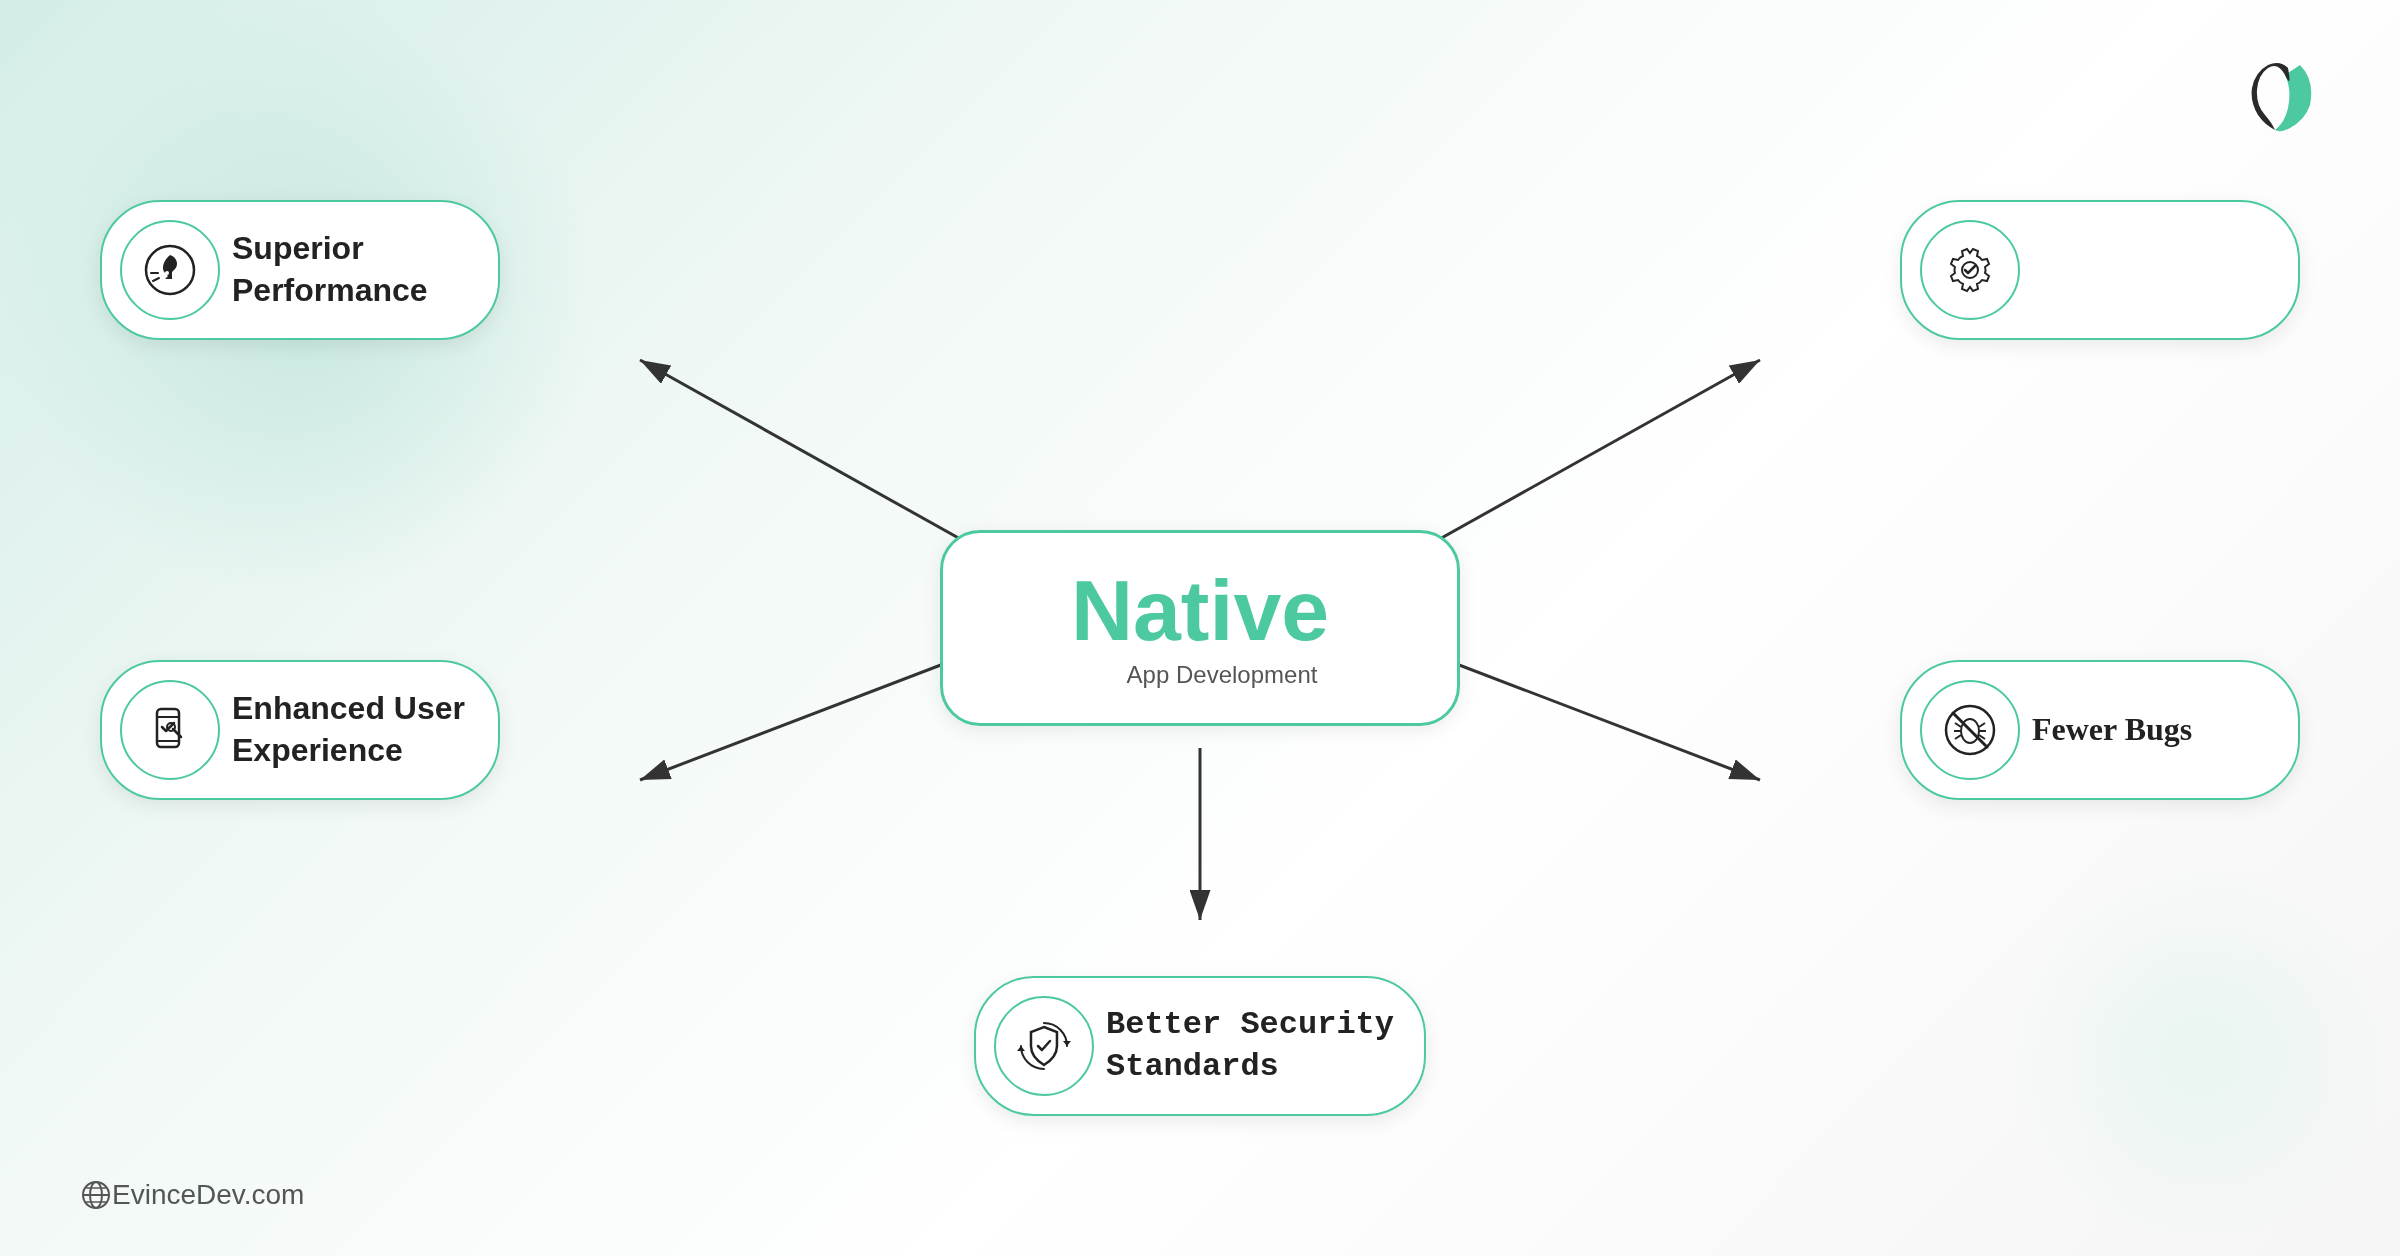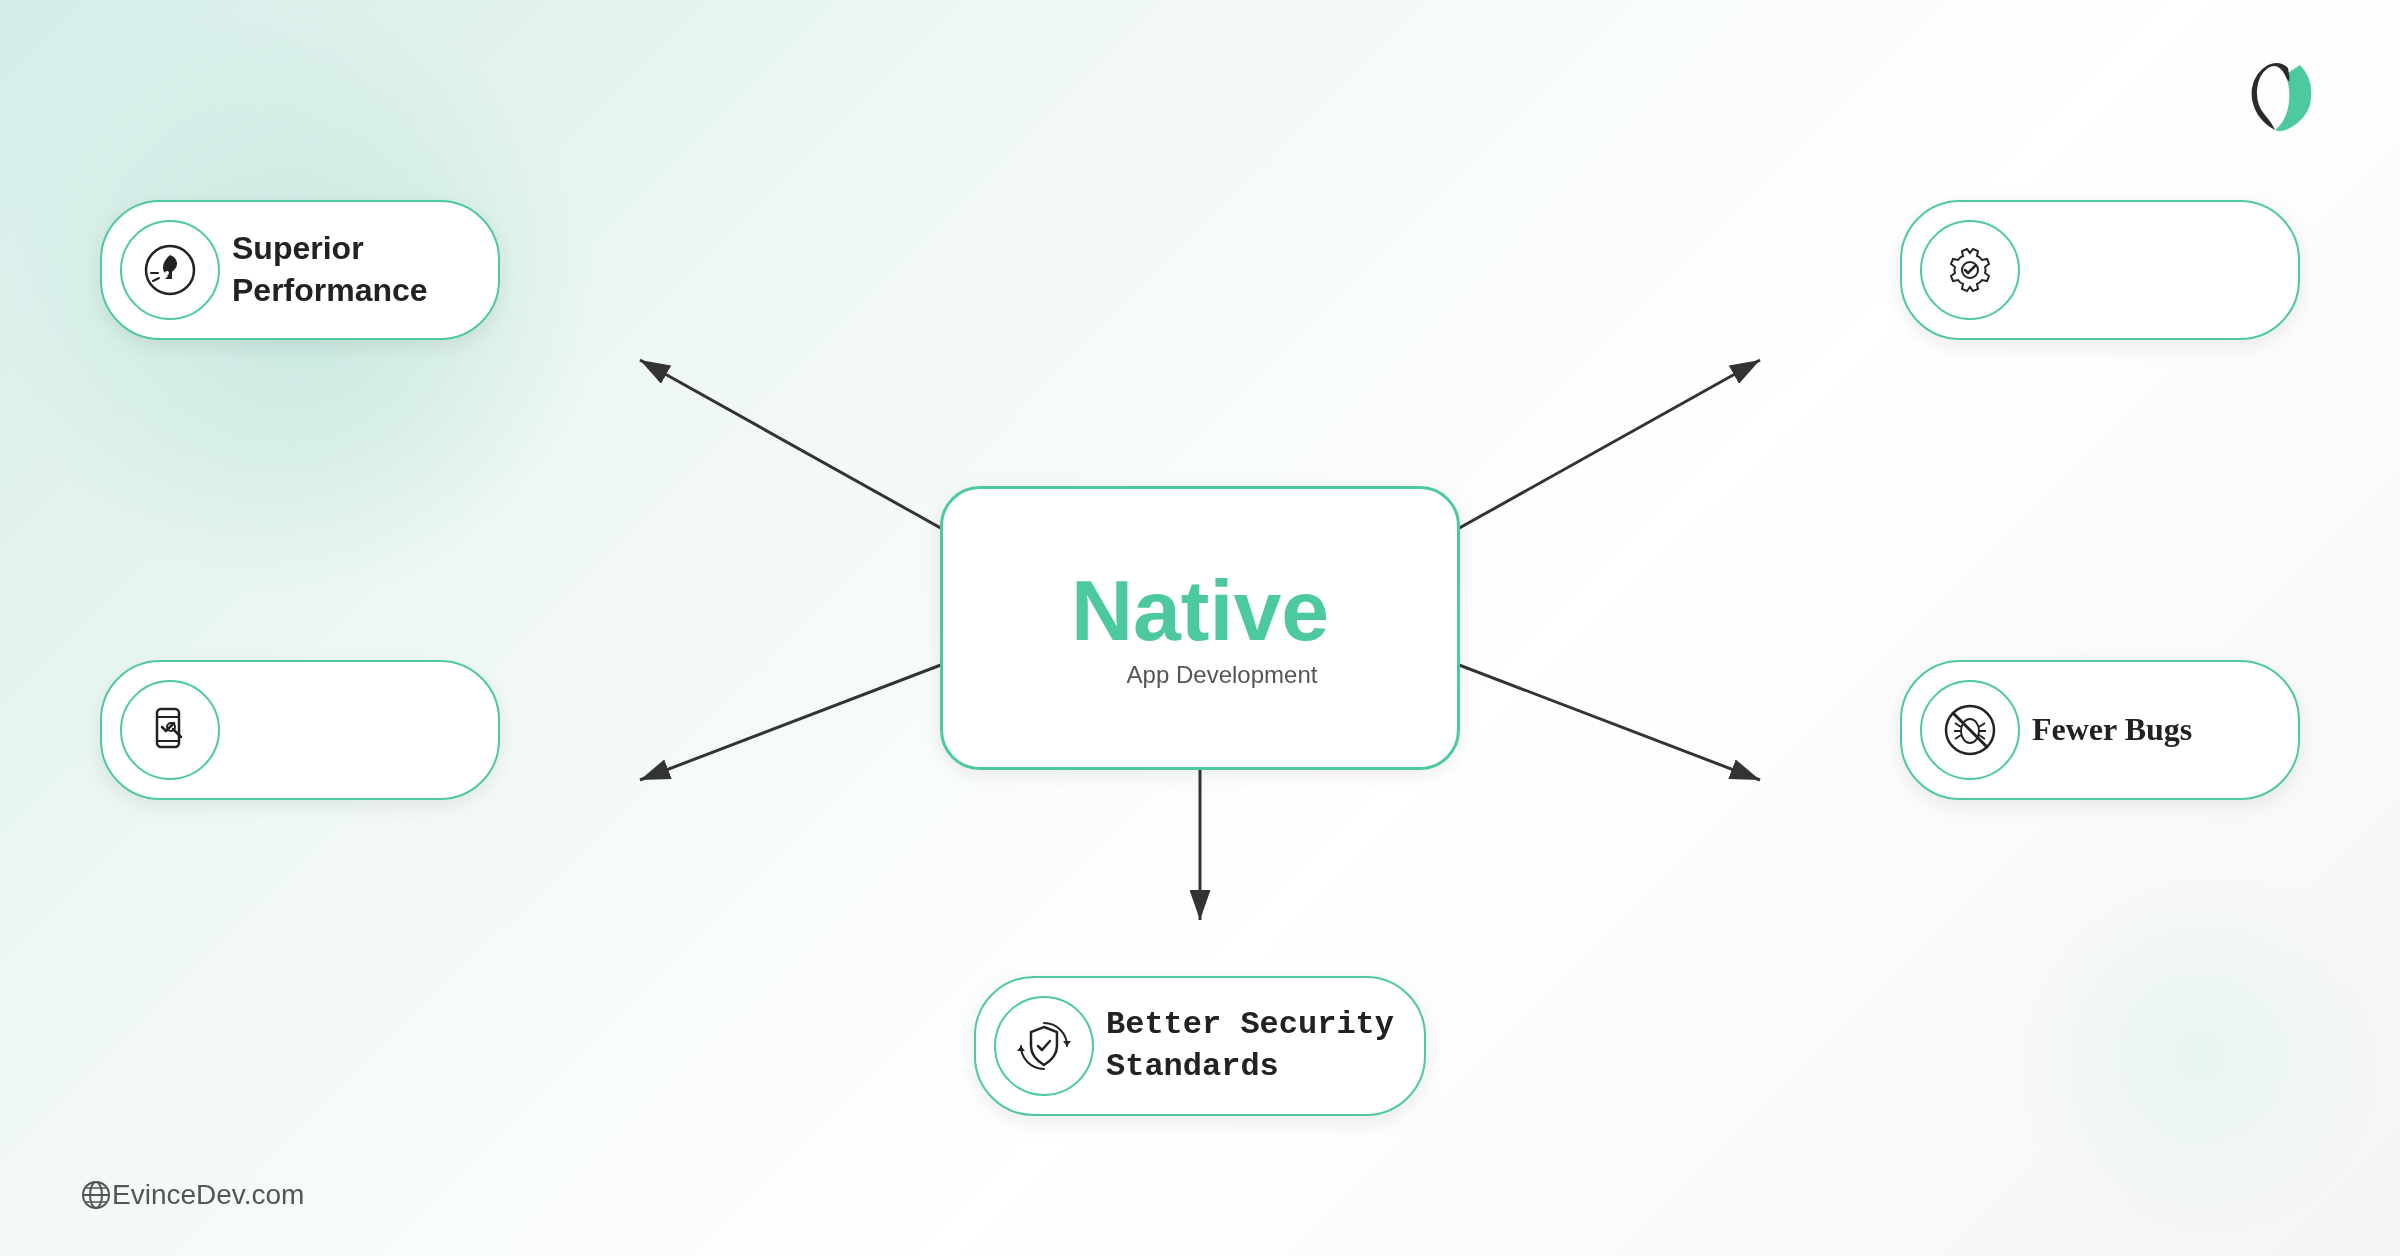--- a/index.html
+++ b/index.html
@@ -41,21 +41,21 @@
       height: 90px;
     }
 
     
     .center-box {
       position: absolute;
       top: 50%;
       left: 50%;
       transform: translate(-50%, -50%);
       width: 520px;
-      height: 284px;
+      height: 196px;
       border: 3px solid #4cc9a0;
       border-radius: 40px;
       background: #ffffff;
       display: flex;
       flex-direction: column;
       align-items: center;
       justify-content: center;
       box-shadow: 0 4px 20px rgba(0,0,0,0.08);
     }
 
@@ -219,20 +219,21 @@
       <rect x="14" y="6" width="22" height="38" rx="4" stroke="#222" stroke-width="2.5" fill="none"></rect>
       <line x1="14" y1="14" x2="36" y2="14" stroke="#222" stroke-width="2"></line>
       <line x1="14" y1="38" x2="36" y2="38" stroke="#222" stroke-width="2"></line>
 
       <path d="M30 26 L38 34" stroke="#222" stroke-width="2.5" stroke-linecap="round"></path>
       <circle cx="28" cy="24" r="4" stroke="#222" stroke-width="2" fill="none"></circle>
 
       <path d="M19 24 L23 28 L31 20" stroke="#222" stroke-width="2.5" stroke-linecap="round" stroke-linejoin="round"></path>
     </svg>
   </div>
+  <span class="feature-label">Enhanced User<br>Experience</span>
 </div>
 
 <div class="feature-card card-full-device">
   <div class="feature-icon-circle">
     <svg viewBox="0 0 55 55" fill="none" xmlns="http://www.w3.org/2000/svg">
 
       <path d="M27 10 L30 6 L35 8 L34 13 Q37 14 39 17 L44 16 L46 21 L42 24 Q43 27 42 30 L46 33 L44 38 L39 37 Q37 40 34 41 L35 46 L30 48 L27 44 L24 48 L19 46 L20 41 Q17 40 15 37 L10 38 L8 33 L12 30 Q11 27 12 24 L8 21 L10 16 L15 17 Q17 14 20 13 L19 8 L24 6 Z" stroke="#222" stroke-width="2" fill="none"></path>
       <circle cx="27" cy="27" r="8" stroke="#222" stroke-width="2" fill="none"></circle>
       <path d="M22 27 L25 30 L32 23" stroke="#222" stroke-width="2.5" stroke-linecap="round" stroke-linejoin="round"></path>
     </svg>

